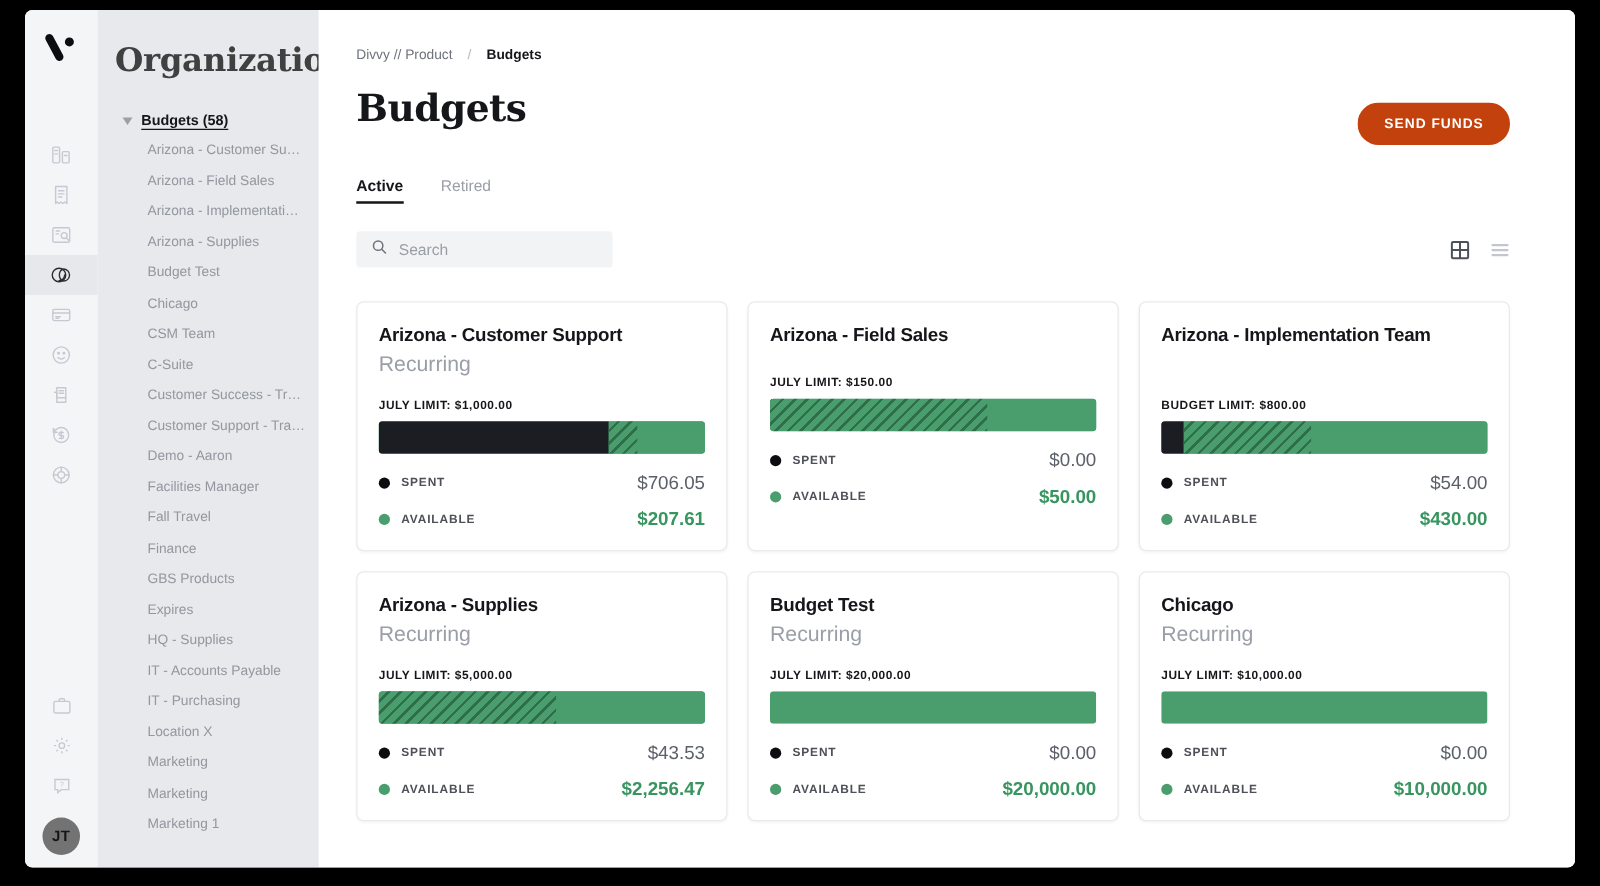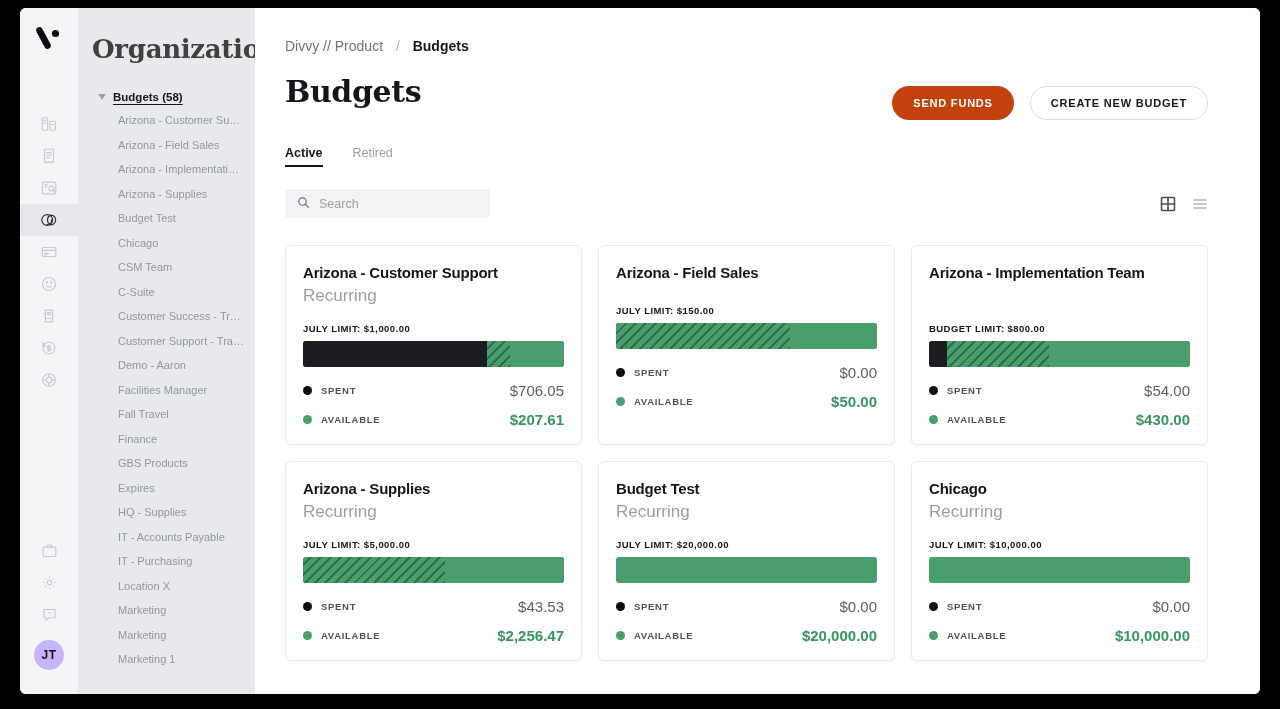--- a/index.html
+++ b/index.html
@@ -33,24 +33,24 @@
     display: flex; align-items: center; justify-content: center;
     margin-bottom: 0;
     color: #c6c9d1;
   }
   .rail-icon.active { background: #e6e8ec; color: #2b2d33; }
   .rail-icon svg { display:block; }
   .rail-bottom { position: absolute; bottom: 6px; left: 0; width: 58px;
                  display:flex; flex-direction:column; align-items:center; }
   .avatar {
     width: 30px; height: 30px; border-radius: 50%;
-    background: #c4b5fd; color: #15161a;
+    background: #737373; color: #15161a;
     font-size: 12px; font-weight: 700; letter-spacing: .4px;
     display: flex; align-items: center; justify-content: center;
-    margin-top: 10px; margin-bottom: 18px;
+    margin-top: 10px; margin-bottom: 4px;
   }
 
   
   .orgbar {
     width: 177px; flex: 0 0 177px; height: 100%;
     background: #e7e9ec;
     overflow: hidden;
     position: relative;
   }
   .org-title {
@@ -71,21 +71,21 @@
   }
   .tree-item {
     font-size: 11px; color: #93979f; padding: 0 10px 0 40px;
     height: 24.5px; line-height: 24.5px;
     white-space: nowrap; overflow: hidden; text-overflow: ellipsis;
   }
 
   
   .main { flex: 1 1 auto; height: 100%; background: #fff; overflow: hidden;
           position: relative; }
-  .breadcrumb { padding: 30px 0 0 30px; font-size: 14px; color: #6e727b; }
+  .breadcrumb { padding: 30px 0 0 30px; font-size: 11px; color: #6e727b; }
   .breadcrumb .sep { margin: 0 9px; color: #b5b8bf; }
   .breadcrumb .cur { color: #15161a; font-weight: 700; }
 
   .head-row { display:flex; align-items:flex-start; justify-content:space-between;
               padding: 20px 52px 0 30px; }
   .page-title {
     font-family: "DejaVu Serif", serif;
     font-size: 30px; font-weight: 700; color: #15161a; letter-spacing: -.4px;
   }
   .head-actions { display:flex; gap: 16px; align-items:center; padding-top: 12px; }
@@ -299,21 +299,20 @@
     <div class="breadcrumb">
       <span>Divvy // Product</span>
       <span class="sep">/</span>
       <span class="cur">Budgets</span>
     </div>
 
     <div class="head-row">
       <div class="page-title">Budgets</div>
       <div class="head-actions">
         <button class="btn btn-primary">SEND FUNDS</button>
-        <button class="btn btn-outline">CREATE NEW BUDGET</button>
       </div>
     </div>
 
     <div class="tabs" id="tabs">
         <div class="tab active">Active</div>
         <div class="tab">Retired</div>
       </div>
 
     <div class="filter-row">
       <div class="search">

